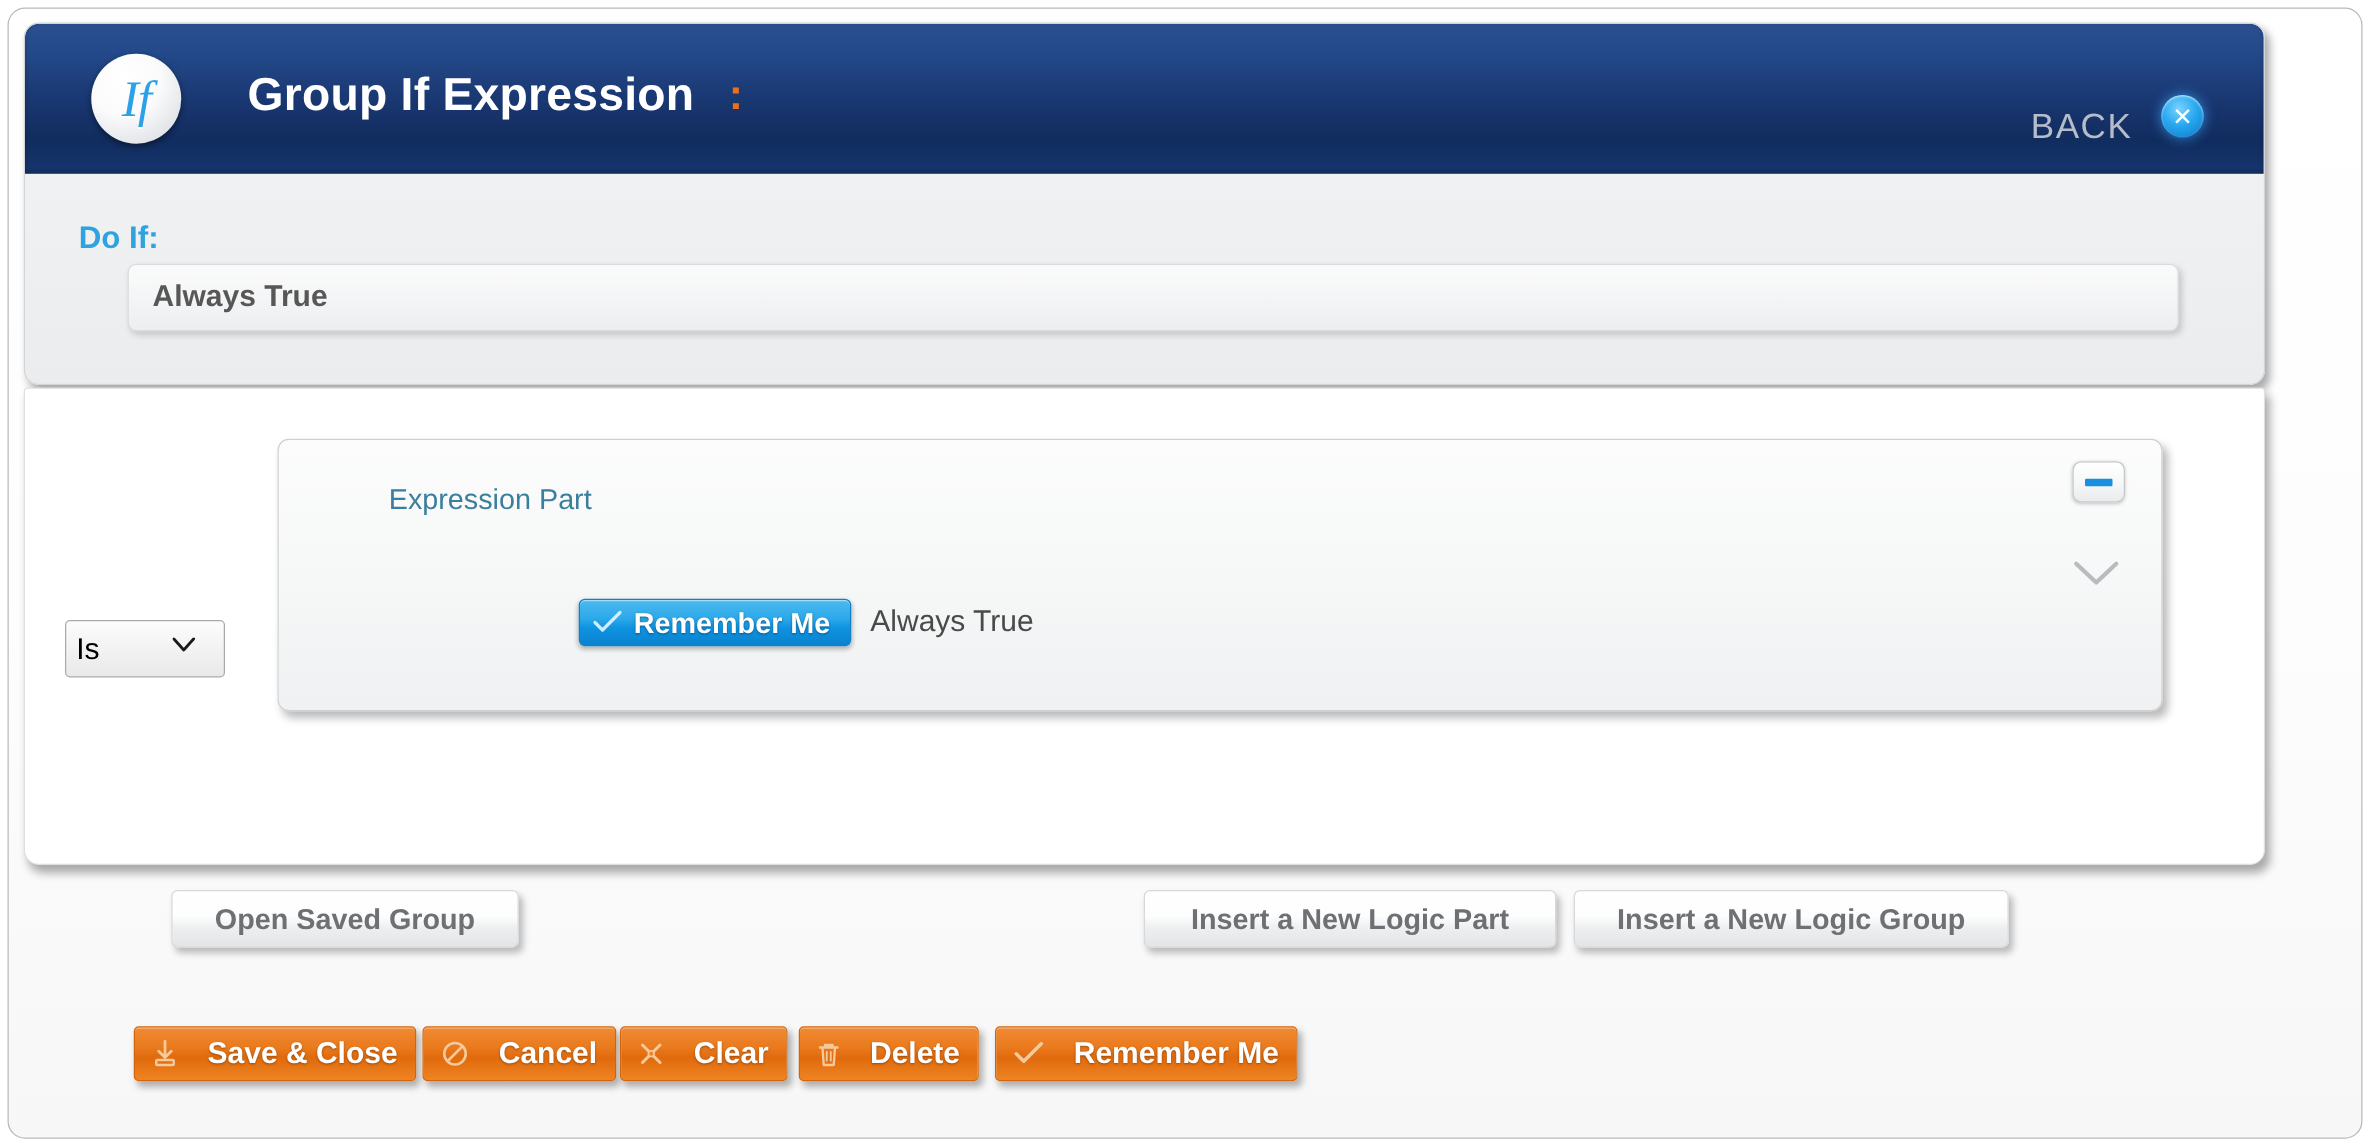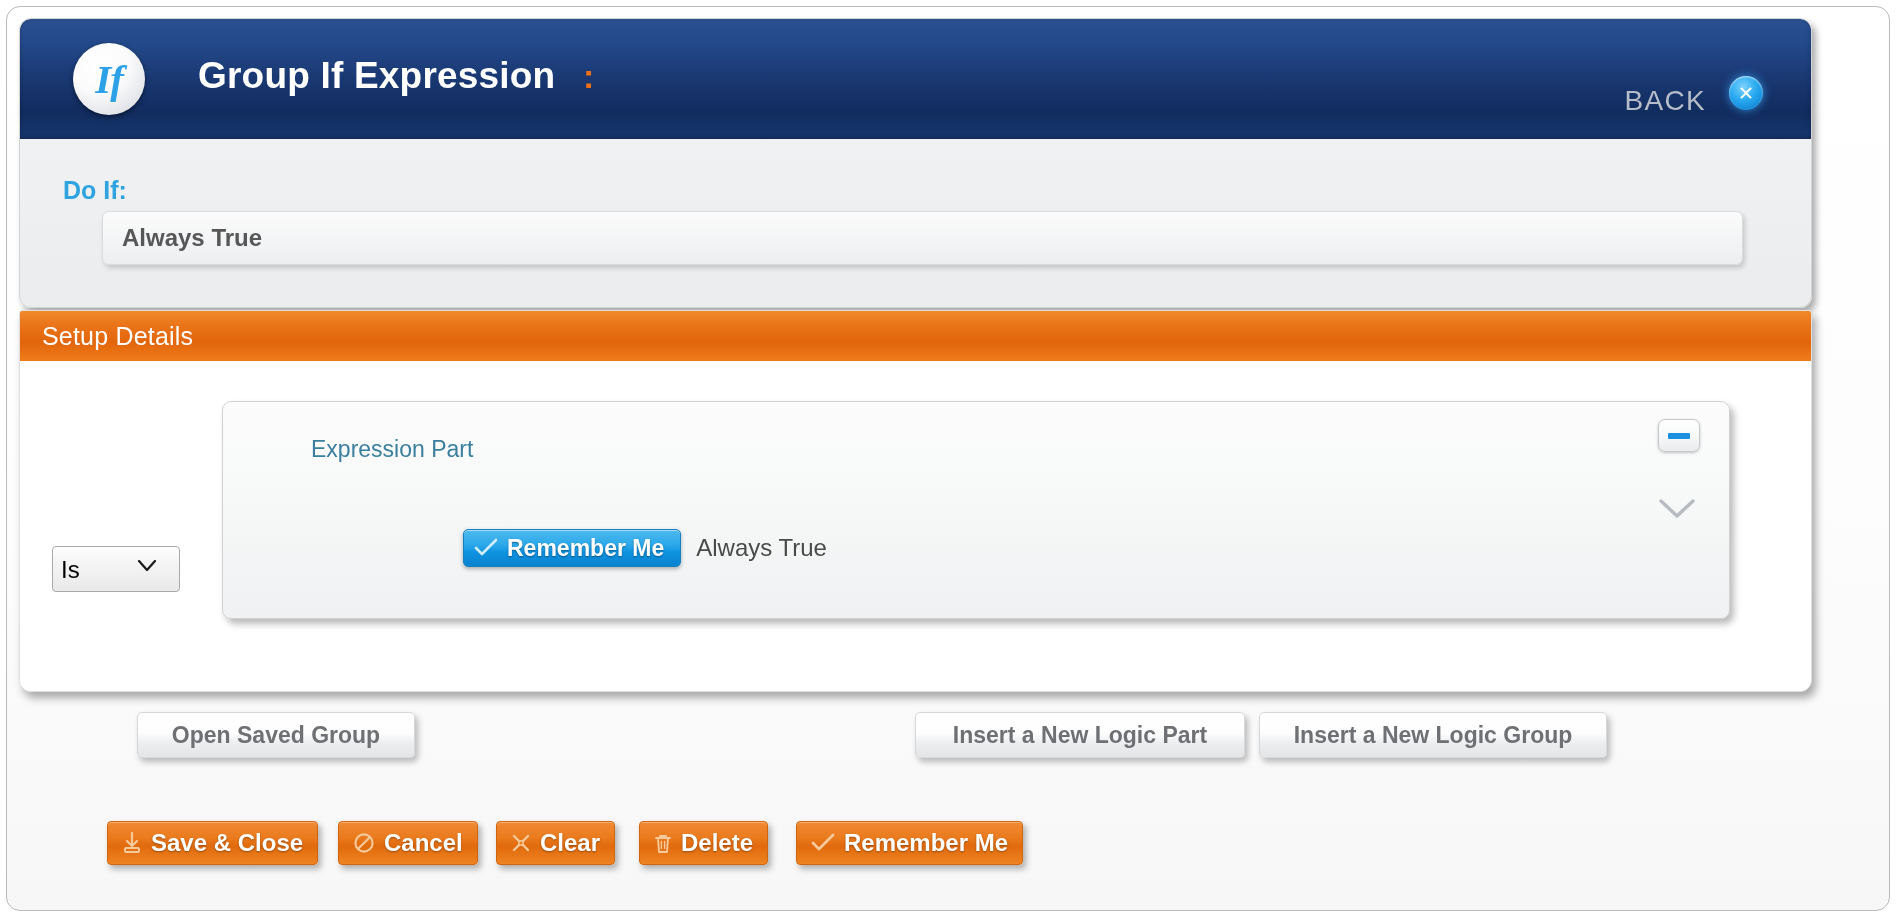--- a/index.html
+++ b/index.html
@@ -43,21 +43,21 @@
 
   #app-logo {
     position: absolute; left: 53px; top: 24px;
     width: 72px; height: 72px; border-radius: 50%;
     background: radial-gradient(circle at 36% 28%, #ffffff 0%, #fbfbfc 42%, #e2e4e8 78%, #c9ccd2 100%);
     box-shadow: 0 2px 5px rgba(0,0,0,.45);
     display: flex; align-items: center; justify-content: center;
   }
   #app-logo span {
     font-family: "Liberation Serif", serif;
-    font-style: italic; font-weight: bold;
+    font-style: italic; font-weight: normal;
     font-size: 41px; line-height: 1;
     color: #2da1e8;
     letter-spacing: -1px;
     text-shadow: 0 1px 0 rgba(255,255,255,.85);
   }
 
   #title-text {
     position: absolute; left: 178px; top: 36px;
     font-size: 37px; font-weight: bold; color: #ffffff;
     letter-spacing: .2px;
@@ -213,21 +213,21 @@
   #orange-row { position: absolute; left: 0; top: 814px; width: 100%; height: 50px; }
   .btn-orange {
     position: absolute; top: 0;
     height: 44px; padding: 0 14px;
     border: 1px solid #d1650d;
     border-radius: 4px;
     background: linear-gradient(180deg,#f08a33 0%,#ea7a1d 38%,#e06a0d 58%,#ef8421 100%);
     box-shadow: 3px 4px 6px rgba(0,0,0,.3), inset 0 1px 0 rgba(255,255,255,.35);
     color: #ffffff; font-size: 24px; font-weight: bold;
     text-shadow: 0 1px 2px rgba(0,0,0,.35);
-    display: flex; align-items: center; gap: 9px;
+    display: flex; align-items: center; gap: 24px;
     cursor: pointer; white-space: nowrap;
   }
   #btn-save-close    { left: 100px;  }
   #btn-cancel        { left: 331px;  }
   #btn-clear         { left: 489px;  }
   #btn-delete        { left: 632px;  }
   #btn-remember-me   { left: 789px;  }
   .btn-orange svg { flex: none; }
 </style>
 </head>
@@ -255,23 +255,20 @@
 
     <div id="doif-body">
       <div id="doif-label">Do If:</div>
       <div id="doif-field">
         <span>Always True</span>
       </div>
     </div>
   </div>
 
   <div id="setup-card">
-    <div id="setup-header">
-      <span>Setup Details</span>
-    </div>
 
     <div id="setup-body">
 
       <select id="operator-select"><option value="Is">Is</option><option value="Is Not">Is Not</option></select>
       <svg id="select-caret" width="18" height="12" viewBox="0 0 18 12">
         <path d="M1 1 L9 10 L17 1" stroke="#1a1a1a" stroke-width="2.2" fill="none" stroke-linecap="round" stroke-linejoin="round"></path>
       </svg>
 
       <div id="logic-panel">
         <div id="peoplecode-label">Expression Part</div>

